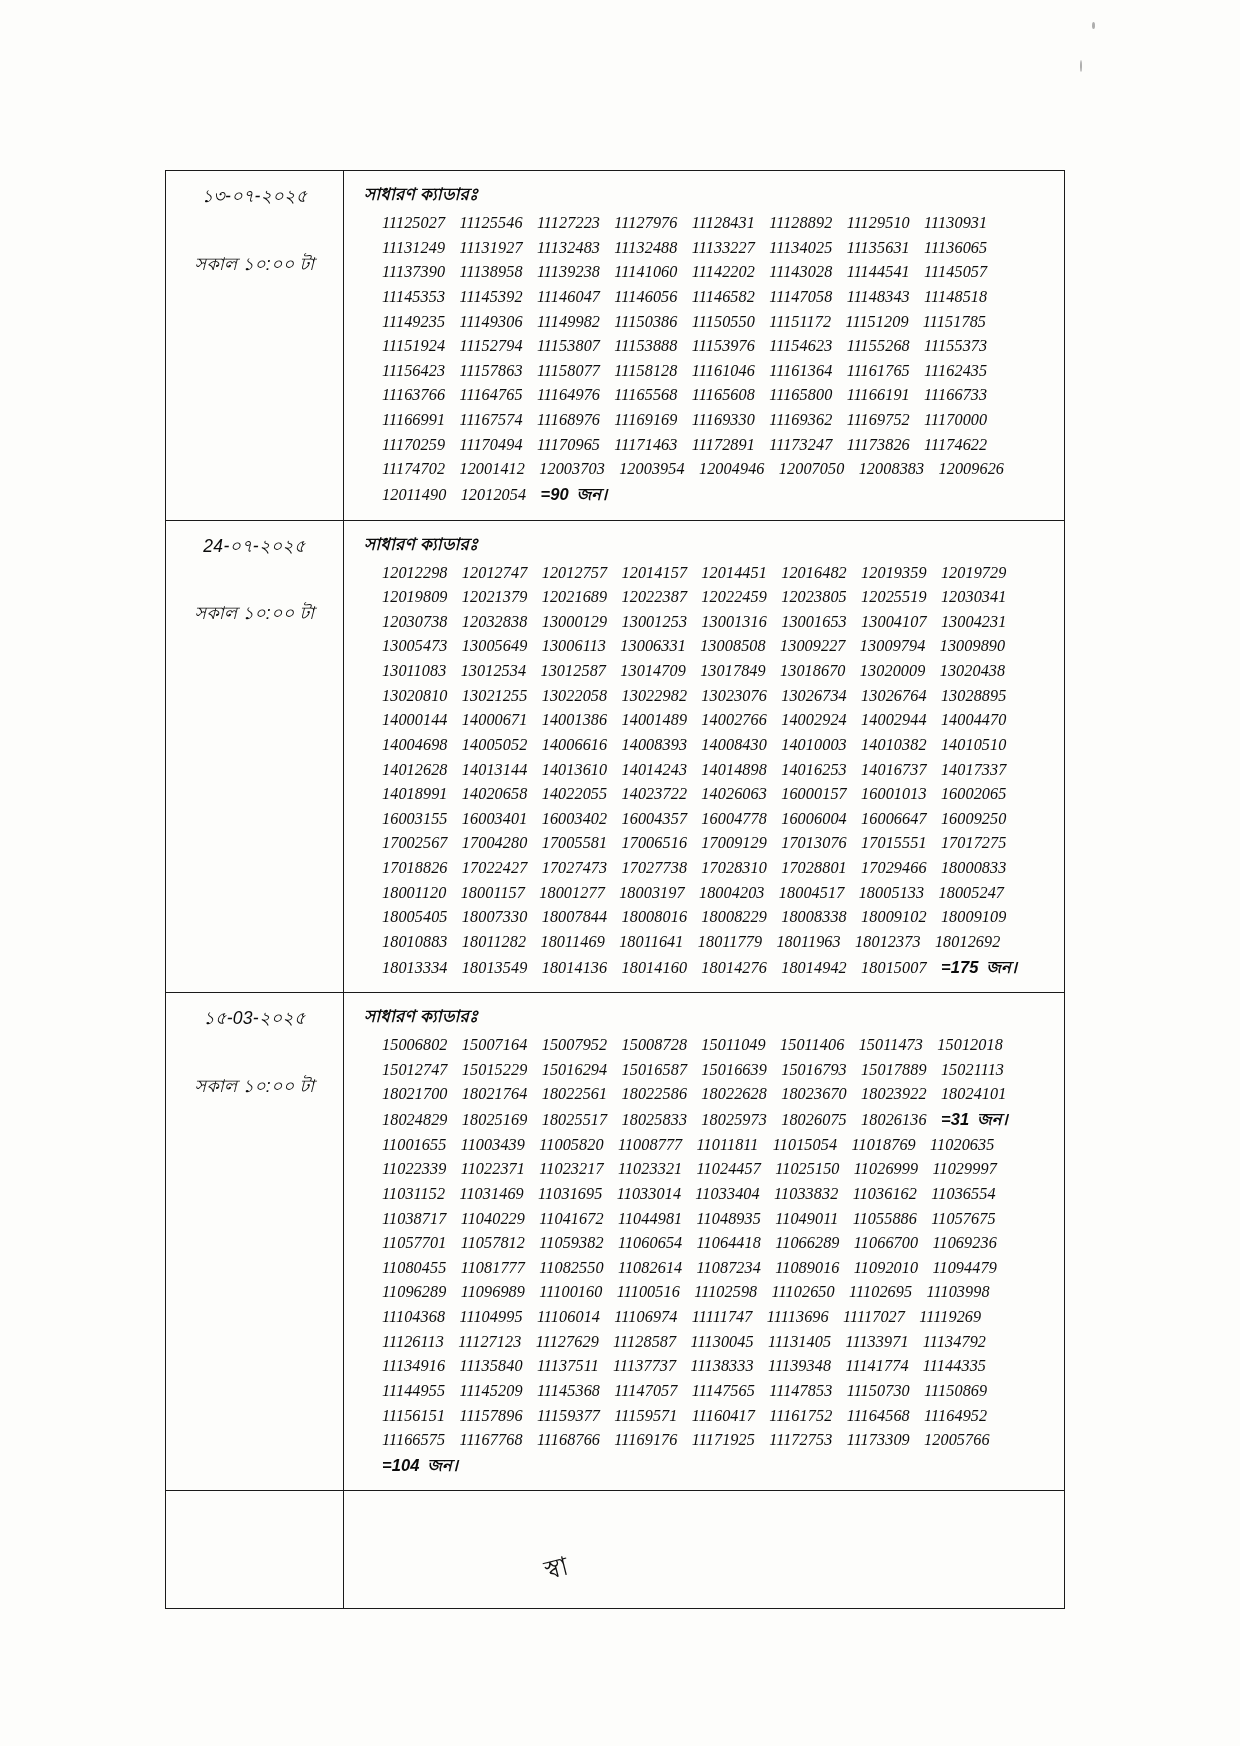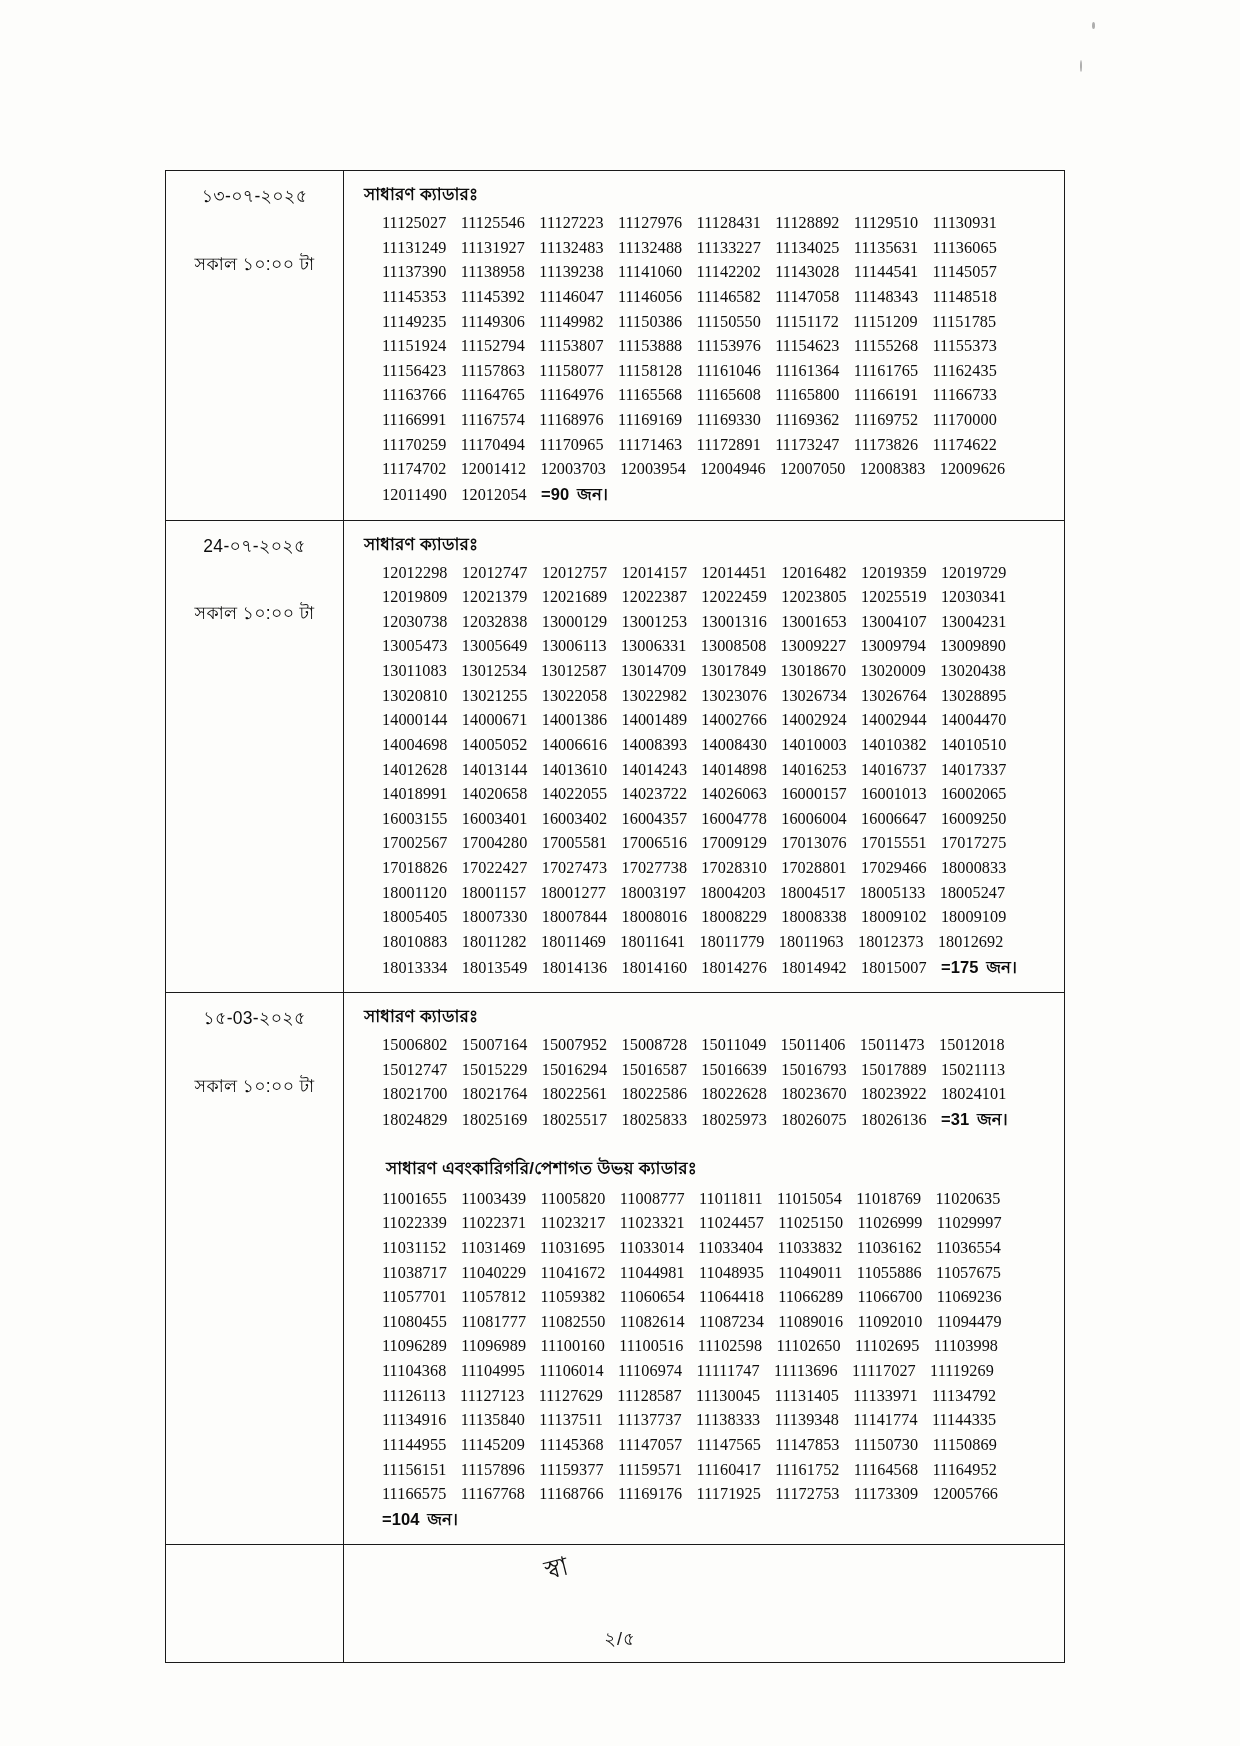--- a/index.html
+++ b/index.html
@@ -33,20 +33,21 @@
     top: 170px;
     width: 900px;
     border: 1.6px solid #1a1a1a;
     border-bottom: none;
     box-sizing: border-box;
   }
   .row {
     display: flex;
     border-bottom: 1.6px solid #1a1a1a;
     box-sizing: border-box;
+    font-style: italic;
   }
   .cell-date {
     width: 178px;
     flex: 0 0 178px;
     border-right: 1.6px solid #1a1a1a;
     box-sizing: border-box;
     padding: 14px 6px 10px 6px;
     text-align: center;
     font-family: "Liberation Sans", sans-serif;
     font-size: 17.5px;
@@ -181,21 +182,20 @@
         <span class="date">১৫-03-২০২৫</span>
         <span class="time">সকাল ১০:০০ টা</span>
       </div>
       <div class="cell-body">
         <div class="grp-title">সাধারণ ক্যাডারঃ</div>
         <div class="nums"><span>15006802  15007164  15007952  15008728  15011049  15011406  15011473  15012018
 15012747  15015229  15016294  15016587  15016639  15016793  15017889  15021113
 18021700  18021764  18022561  18022586  18022628  18023670  18023922  18024101
 18024829  18025169  18025517  18025833  18025973  18026075  18026136  </span><span class="total">=31 জন।</span></div>
 
-        <div class="grp-title second">সাধারণ এবংকারিগরি/পেশাগত উভয় ক্যাডারঃ</div>
         <div class="nums"><span>11001655  11003439  11005820  11008777  11011811  11015054  11018769  11020635
 11022339  11022371  11023217  11023321  11024457  11025150  11026999  11029997
 11031152  11031469  11031695  11033014  11033404  11033832  11036162  11036554
 11038717  11040229  11041672  11044981  11048935  11049011  11055886  11057675
 11057701  11057812  11059382  11060654  11064418  11066289  11066700  11069236
 11080455  11081777  11082550  11082614  11087234  11089016  11092010  11094479
 11096289  11096989  11100160  11100516  11102598  11102650  11102695  11103998
 11104368  11104995  11106014  11106974  11111747  11113696  11117027  11119269
 11126113  11127123  11127629  11128587  11130045  11131405  11133971  11134792
 11134916  11135840  11137511  11137737  11138333  11139348  11141774  11144335
@@ -207,15 +207,14 @@
     </div>
 
     <div class="row blank-row">
       <div class="cell-date"></div>
       <div class="cell-body"></div>
     </div>
 
   </div>
 
   <div class="sig">স্বা</div>
-  <div class="pageno">২/৫</div>
 
 </div>
 
 </body></html>

